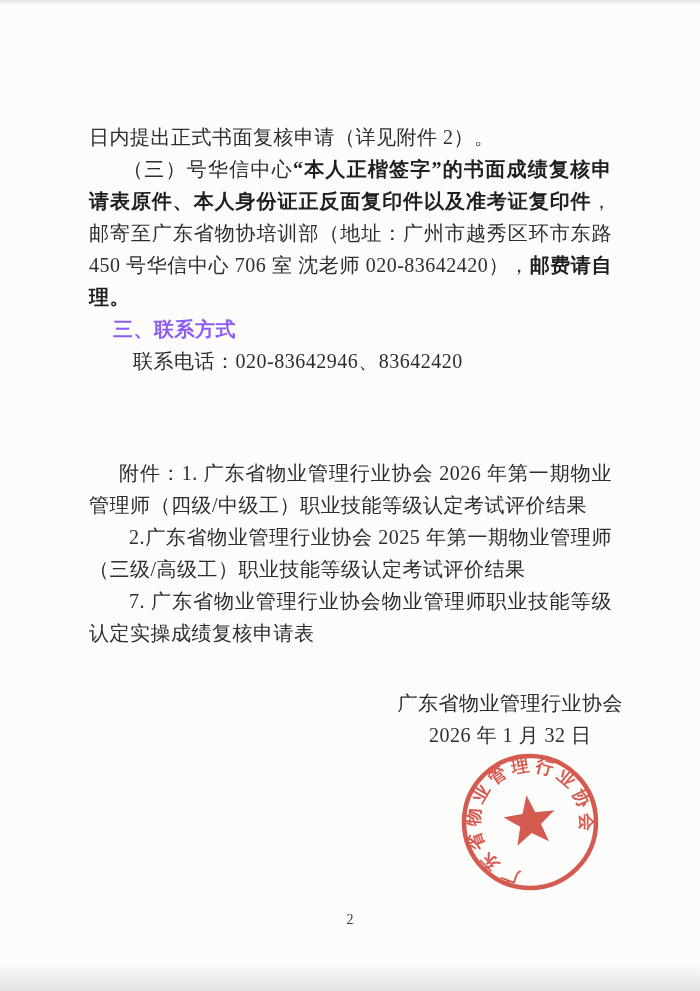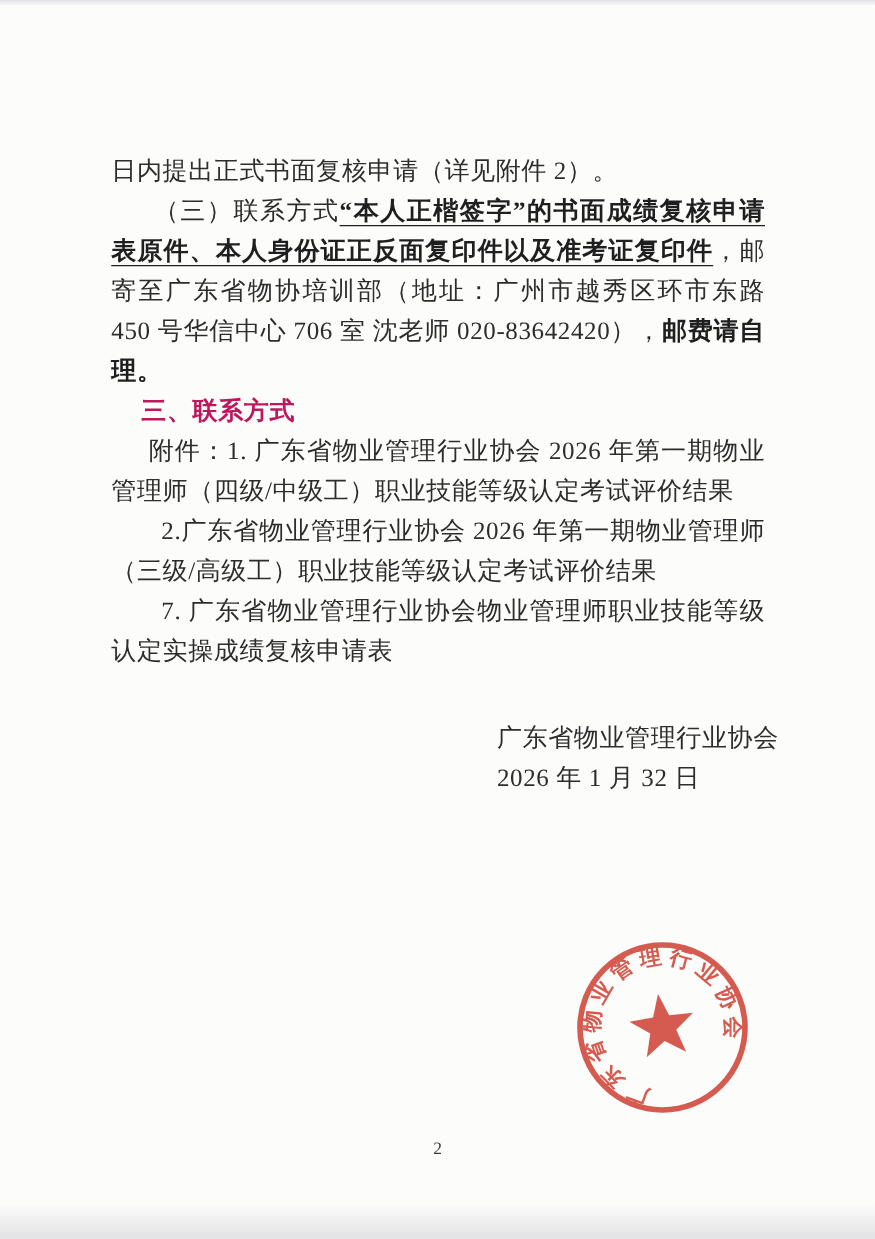--- a/index.html
+++ b/index.html
@@ -27,40 +27,39 @@
     font-size:20px;line-height:32px;
     text-align:justify;
     letter-spacing:0.5px;
   }
   .content p{margin:0;}
   .indent{text-indent:1.7em;}
   .noindent{text-indent:0;}
   .bold{font-weight:bold;color:#1f1f1f;}
   .bold-u{
     font-weight:bold;color:#1f1f1f;
-    text-decoration:underline;
     text-decoration-thickness:1px;
     text-underline-offset:5px;
     text-decoration-skip-ink:none;
     margin-top:48px;
   }
   .heading{
     font-family:"Liberation Sans","DejaVu Sans",sans-serif;
-    font-weight:bold;color:#be185d;
+    font-weight:bold;color:#8b5cf6;
     text-indent:1.2em;
     font-size:20px;
   }
   .contact-line{text-indent:2.2em;}
-  .attachments{}
+  .attachments{margin-top:80px;}
   .att-first{text-indent:1.5em;}
   .att-item{text-indent:2em;}
   .att-item-3{margin-top:8px;}
   .signature{margin-top:38px;text-align:right;}
   .signature-inner{
-    display:inline-block;text-align:left;
+    display:inline-block;text-align:center;
     margin-right:-11px;
   }
   .signature-org{white-space:nowrap;}
   .signature-date{white-space:nowrap;}
   .page-number{
     position:absolute;top:912px;left:0;right:0;
     text-align:center;
     font-size:14px;color:#3c3c3c;
     font-family:"Liberation Serif",serif;
   }
@@ -79,31 +78,32 @@
 </style>
 </head>
 <body>
 
 <div class="page">
   <div class="edge-top"></div>
 
   <div class="content">
     <p class="noindent">日内提出正式书面复核申请（详见附件 2）。</p>
 
-    <p class="indent"><span>（三）联系方式</span><span class="bold-u">“本人正楷签字”的书面成绩复核申请表原件、本人身份证正反面复印件以及准考证复印件</span><span>，邮寄至广东省物协培训部（地址：广州市越秀区环市东路 450 号华信中心 706 室 沈老师 020-83642420），</span><span class="bold">邮费请自理。</span></p>
+    <p class="indent"><span>（三）号华信中心</span><span class="bold-u">“本人正楷签字”的书面成绩复核申请表原件、本人身份证正反面复印件以及准考证复印件</span><span>，邮寄至广东省物协培训部（地址：广州市越秀区环市东路 450 号华信中心 706 室 沈老师 020-83642420），</span><span class="bold">邮费请自理。</span></p>
 
 
 
     <p class="heading">三、联系方式</p>
 
 
+    <p class="contact-line">联系电话：020-83642946、83642420</p>
 
     <div class="attachments">
       <p class="att-first"><span>附件：</span><span>1. 广东省物业管理行业协会 2026 年第一期物业管理师（四级/中级工）职业技能等级认定考试评价结果</span></p>
-      <p class="att-item">2.广东省物业管理行业协会 2026 年第一期物业管理师（三级/高级工）职业技能等级认定考试评价结果</p>
+      <p class="att-item">2.广东省物业管理行业协会 2025 年第一期物业管理师（三级/高级工）职业技能等级认定考试评价结果</p>
       <p class="att-item att-item-3">7. 广东省物业管理行业协会物业管理师职业技能等级认定实操成绩复核申请表</p>
     </div>
 
     <div class="signature">
       <div class="signature-inner">
         <div class="signature-org">广东省物业管理行业协会</div>
         <div class="signature-date">2026 年 1 月 32 日</div>
       </div>
     </div>
   </div>

